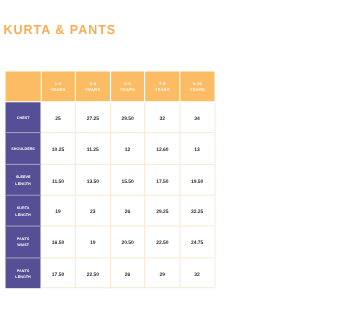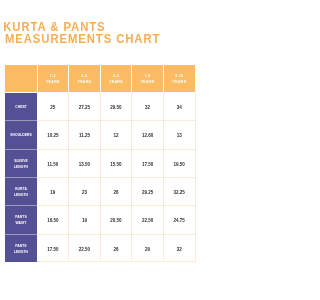--- a/index.html
+++ b/index.html
@@ -43,21 +43,20 @@
   .lsep{position:absolute;height:0.8px;background:#9C98BF;}
   .labelband{position:absolute;background:#554F96;}
 </style>
 </head>
 <body>
 
 <div id="page">
 
   <div class="title">
     <div><span>KURTA &amp; PANTS</span></div>
-    <div><span>MEASUREMENTS CHART</span></div>
   </div>
 
   <div class="table" id="table">
       <div class="labelband" style="left:5px;top:93px;width:32px;height:169.00px;"></div>
       <div class="cell hcell" style="left:5px;top:64.6px;width:31.80px;height:27px;"></div>
       <div class="cell hcell" style="left:37.55px;top:64.6px;width:30.50px;height:27px;">
         <div>
           <div>1-2</div>
           <div>YEARS</div>
         </div>

